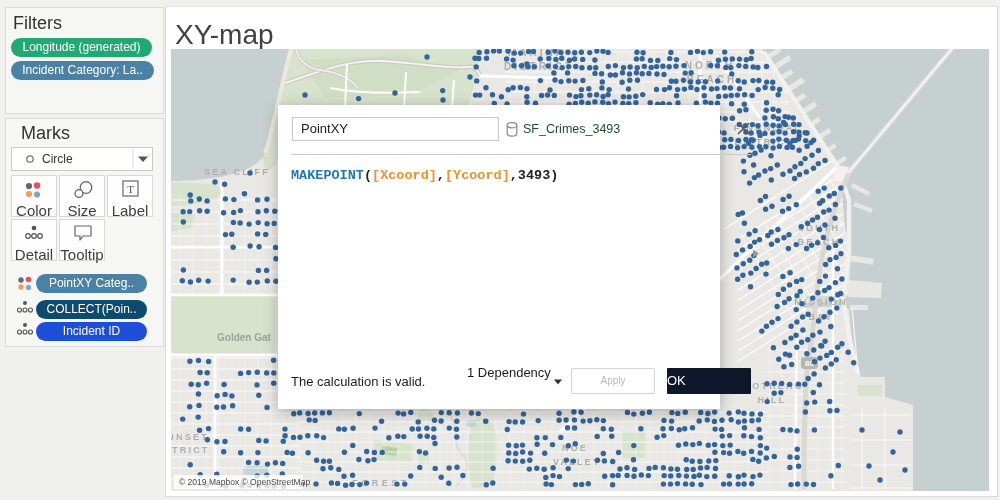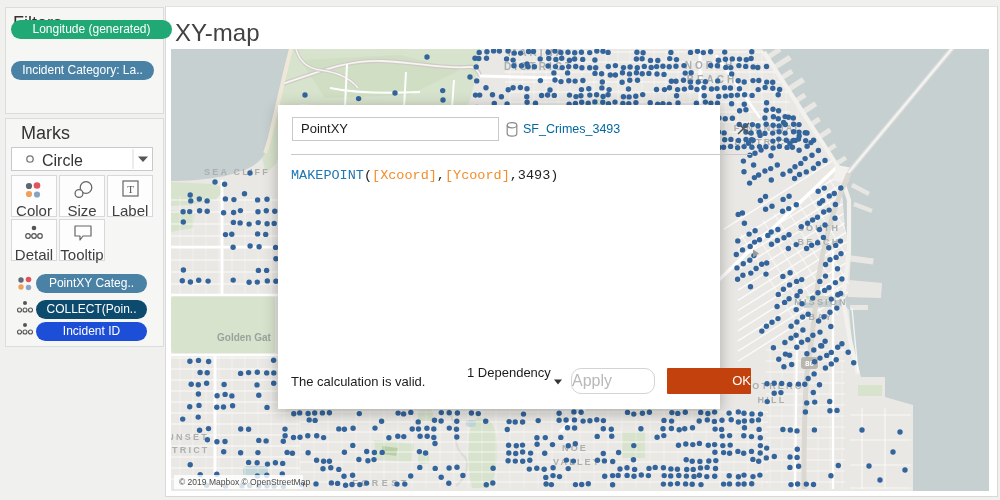--- a/index.html
+++ b/index.html
@@ -1,15 +1,15 @@
 <!DOCTYPE html>
 <html><head><meta charset="utf-8"><style>
 html,body{margin:0;padding:0;width:1000px;height:500px;font-family:"Liberation Sans",sans-serif;background:#f0f0ef;overflow:hidden}
 #sheet{position:absolute;left:165px;top:6px;width:831px;height:489px;background:#fff;border:1px solid #d9d9d9;border-top:1px solid #e3e3e3}
-#title{position:absolute;left:175px;top:19px;font-size:24px;color:#424242}
+#title{position:absolute;left:175px;top:19px;font-size:28px;color:#424242}
 #map{position:absolute;left:171px;top:49px}
 .panel{position:absolute;background:#f6f6f5;border:1px solid #dcdcdc}
 .plabel{position:absolute;font-size:18px;color:#333}
 .pill{position:absolute;height:19px;border-radius:9.5px;color:#fff;font-size:12px;text-align:center;line-height:19px;overflow:hidden}
 .mbtn{position:absolute;width:44px;height:40px;background:#fdfdfd;border:1px solid #d8d8d8;text-align:center}
 .mbtn svg{display:block;margin:1px auto 0}
 .mbtn span{display:block;font-size:15px;color:#404040;margin-top:-1px}
 #dlg{position:absolute;left:278px;top:105px;width:442px;height:304px;background:#fff;box-shadow:0 3px 14px rgba(0,0,0,0.28);z-index:5}
 </style></head><body>
 <div id="sheet"></div>
@@ -1287,31 +1287,31 @@
       <circle cx="550" cy="90" r="2.7"></circle>
     </g>
 <g font-size="8.5" fill="#4a4a4a">
       <rect x="174" y="475" width="129" height="14" fill="#ffffff" opacity="0.8"></rect>
       <text x="179" y="485">© 2019 Mapbox © OpenStreetMap</text>
     </g>
 </svg>
 
 <div class="panel" style="left:5px;top:7px;width:157px;height:105px"></div>
 <div class="plabel" style="left:13px;top:13px">Filters</div>
-<div class="pill" style="left:11px;top:20px;width:161px;background:#20a974">Longitude (generated)</div>
+<div class="pill" style="left:11px;top:38px;width:141px;background:#20a974">Longitude (generated)</div>
 <div class="pill" style="left:11px;top:61px;width:143px;background:#4a82a6">Incident Category: La..</div>
 <div class="panel" style="left:5px;top:118px;width:157px;height:227px"></div>
 <div class="plabel" style="left:21px;top:123px">Marks</div>
 <div style="position:absolute;left:11px;top:147px;width:140px;height:22px;background:#fff;border:1px solid #c9c9c9">
   <svg width="140" height="22" style="position:absolute;left:0;top:0">
     <circle cx="18" cy="11" r="3.2" fill="none" stroke="#777" stroke-width="1.3"></circle>
     <line x1="121" y1="1" x2="121" y2="21" stroke="#d9d9d9" stroke-width="1"></line>
     <polygon points="126,8.5 136,8.5 131,14" fill="#555"></polygon>
   </svg>
-  <span style="position:absolute;left:30px;top:4px;font-size:16px;color:#333">Circle</span>
+  <span style="position:absolute;left:30px;top:4px;font-size:12px;color:#333">Circle</span>
 </div>
 <div class="mbtn" style="left:11px;top:175px">
     <svg width="44" height="26">
       <circle cx="17" cy="9" r="3.1" fill="#5b6771"></circle>
       <circle cx="25" cy="8.5" r="3.3" fill="#e0545c"></circle>
       <circle cx="17" cy="17" r="3.1" fill="#f0a05c"></circle>
       <circle cx="25" cy="17.5" r="3.1" fill="#87a3c3"></circle>
     </svg>
     <span>Color</span>
   </div>
@@ -1361,29 +1361,29 @@
 <div class="pill" style="left:36px;top:274px;width:111px;background:#4a82a6">PointXY Categ..</div>
 <div class="pill" style="left:36px;top:300px;width:111px;background:#0c4a6e">COLLECT(Poin..</div>
 <div class="pill" style="left:36px;top:322px;width:111px;background:#1d4ed8">Incident ID</div>
 
 <div id="dlg">
   <div style="position:absolute;left:14px;top:12px;width:197px;height:22px;border:1px solid #c9c9c9;background:#fff;font-size:13px;color:#1c1c1c;line-height:22px;padding-left:8px">PointXY</div>
   <svg style="position:absolute;left:228px;top:17px" width="12" height="15">
       <ellipse cx="6" cy="3.2" rx="4.8" ry="2.6" fill="none" stroke="#8a8a8a" stroke-width="1.2"></ellipse>
       <path d="M1.2,3.2 V11.5 A4.8,2.6 0 0 0 10.8,11.5 V3.2" fill="none" stroke="#8a8a8a" stroke-width="1.2"></path>
     </svg>
-  <div style="position:absolute;left:245px;top:17px;font-size:12.5px;color:#0369a1">SF_Crimes_3493</div>
+  <div style="position:absolute;left:245px;top:17px;font-size:12.5px;color:#14532d">SF_Crimes_3493</div>
   <svg style="position:absolute;left:459px;top:17px" width="13" height="13">
       <path d="M1,1 L12,12 M12,1 L1,12" stroke="#555" stroke-width="1.5"></path>
     </svg>
   <div style="position:absolute;left:13px;top:49px;width:460px;border-top:1px solid #c9c9c9"></div>
-  <div style="position:absolute;left:13px;top:63px;font-family:'Liberation Mono',monospace;font-weight:normal;font-size:13.5px;color:#222;white-space:pre"><span style="color:#1f77b4">MAKEPOINT</span>(<span style="color:#f28e2b">[Xcoord]</span>,<span style="color:#f28e2b">[Ycoord]</span>,3493)</div>
+  <div style="position:absolute;left:13px;top:63px;font-family:'Liberation Mono',monospace;font-weight:bold;font-size:13.5px;color:#222;white-space:pre"><span style="color:#1f77b4">MAKEPOINT</span>(<span style="color:#f28e2b">[Xcoord]</span>,<span style="color:#f28e2b">[Ycoord]</span>,3493)</div>
   <svg style="position:absolute;left:474px;top:144px" width="8" height="9">
       <polygon points="1,0.5 7,4.5 1,8.5" fill="#999"></polygon>
     </svg>
   <div style="position:absolute;left:13px;top:269px;font-size:13px;color:#1c1c1c">The calculation is valid.</div>
   <div style="position:absolute;left:189px;top:260px;font-size:13px;color:#1c1c1c">1 Dependency</div>
   <svg style="position:absolute;left:276px;top:274px" width="9" height="6">
       <polygon points="0,0.5 8,0.5 4,5.5" fill="#333"></polygon>
     </svg>
-  <div style="position:absolute;left:293px;top:263px;width:82px;height:24px;border:1px solid #d4d4d4;border-radius:10px;font-size:16px;color:#b8b8b8;line-height:24px">Apply</div>
-  <div style="position:absolute;left:389px;top:263px;width:84px;height:26px;background:#c2410c;border-radius:1px;font-size:13px;color:#fff;text-align:right;line-height:26px">OK</div>
+  <div style="position:absolute;left:293px;top:263px;width:82px;height:24px;border:1px solid #d4d4d4;border-radius:1px;font-size:10px;color:#b8b8b8;text-align:center;line-height:24px">Apply</div>
+  <div style="position:absolute;left:389px;top:263px;width:84px;height:26px;background:#0f172a;border-radius:1px;font-size:13px;color:#fff;text-align:left;line-height:26px">OK</div>
 </div>
 
 </body></html>

